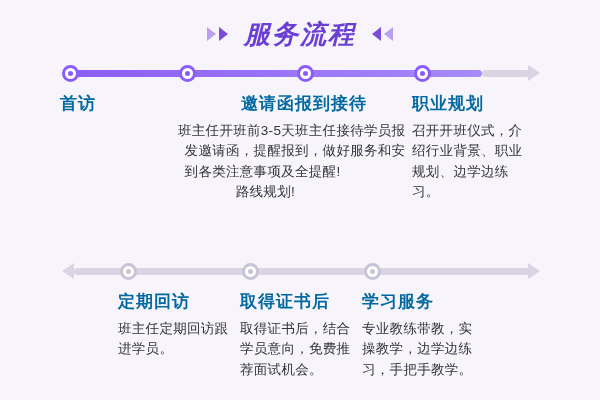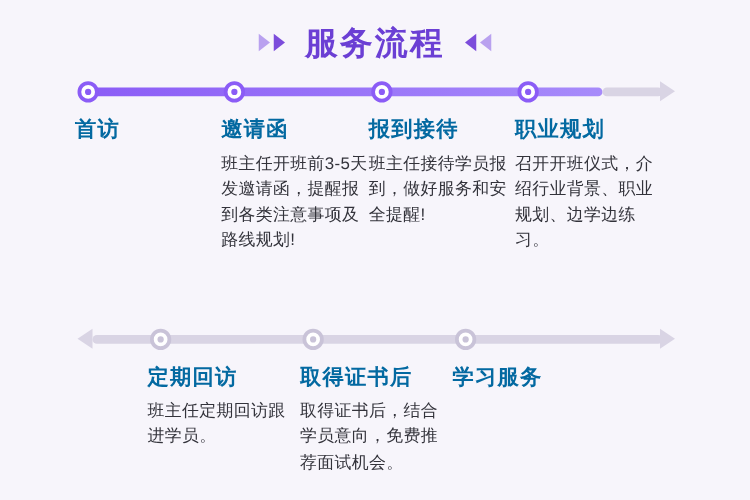--- a/index.html
+++ b/index.html
@@ -19,20 +19,21 @@
   .title-row {
     position: absolute;
     top: 14px;
     left: 0;
     width: 600px;
     height: 40px;
     display: flex;
     align-items: center;
     justify-content: center;
     gap: 16px;
+    font-style: italic;
   }
   .title-text {
     font-size: 26px;
     font-weight: bold;
     color: #6b3fd4;
     letter-spacing: 2px;
   }
   .tri-group {
     display: flex;
     align-items: center;
@@ -134,21 +135,21 @@
     letter-spacing: 1px;
   }
   .step-body {
     font-size: 13.5px;
     line-height: 1.5;
     color: #33333b;
     letter-spacing: 0.3px;
   }
 
   .r1s1 { left: 60px; top: 28px; }
-  .r1s2 { left: 177px; top: 28px; }
+  .r1s2 { left: 177px; top: 28px; text-align: right; }
   .r1s3 { left: 295px; top: 28px; }
   .r1s4 { left: 412px; top: 28px; }
 
   .r2s1 { left: 118px; top: 28px; }
   .r2s2 { left: 240px; top: 28px; }
   .r2s3 { left: 362px; top: 28px; }
 </style>
 </head>
 <body>
 
@@ -219,14 +220,15 @@
   <div class="step r2s1">
     <div class="step-head">定期回访</div>
     <div class="step-body">班主任定期回访跟进学员。</div>
   </div>
   <div class="step r2s2">
     <div class="step-head">取得证书后</div>
     <div class="step-body">取得证书后，结合学员意向，免费推荐面试机会。</div>
   </div>
   <div class="step r2s3">
     <div class="step-head">学习服务</div>
+    <div class="step-body">专业教练带教，实操教学，边学边练习，手把手教学。</div>
   </div>
 </div>
 
 </body></html>

